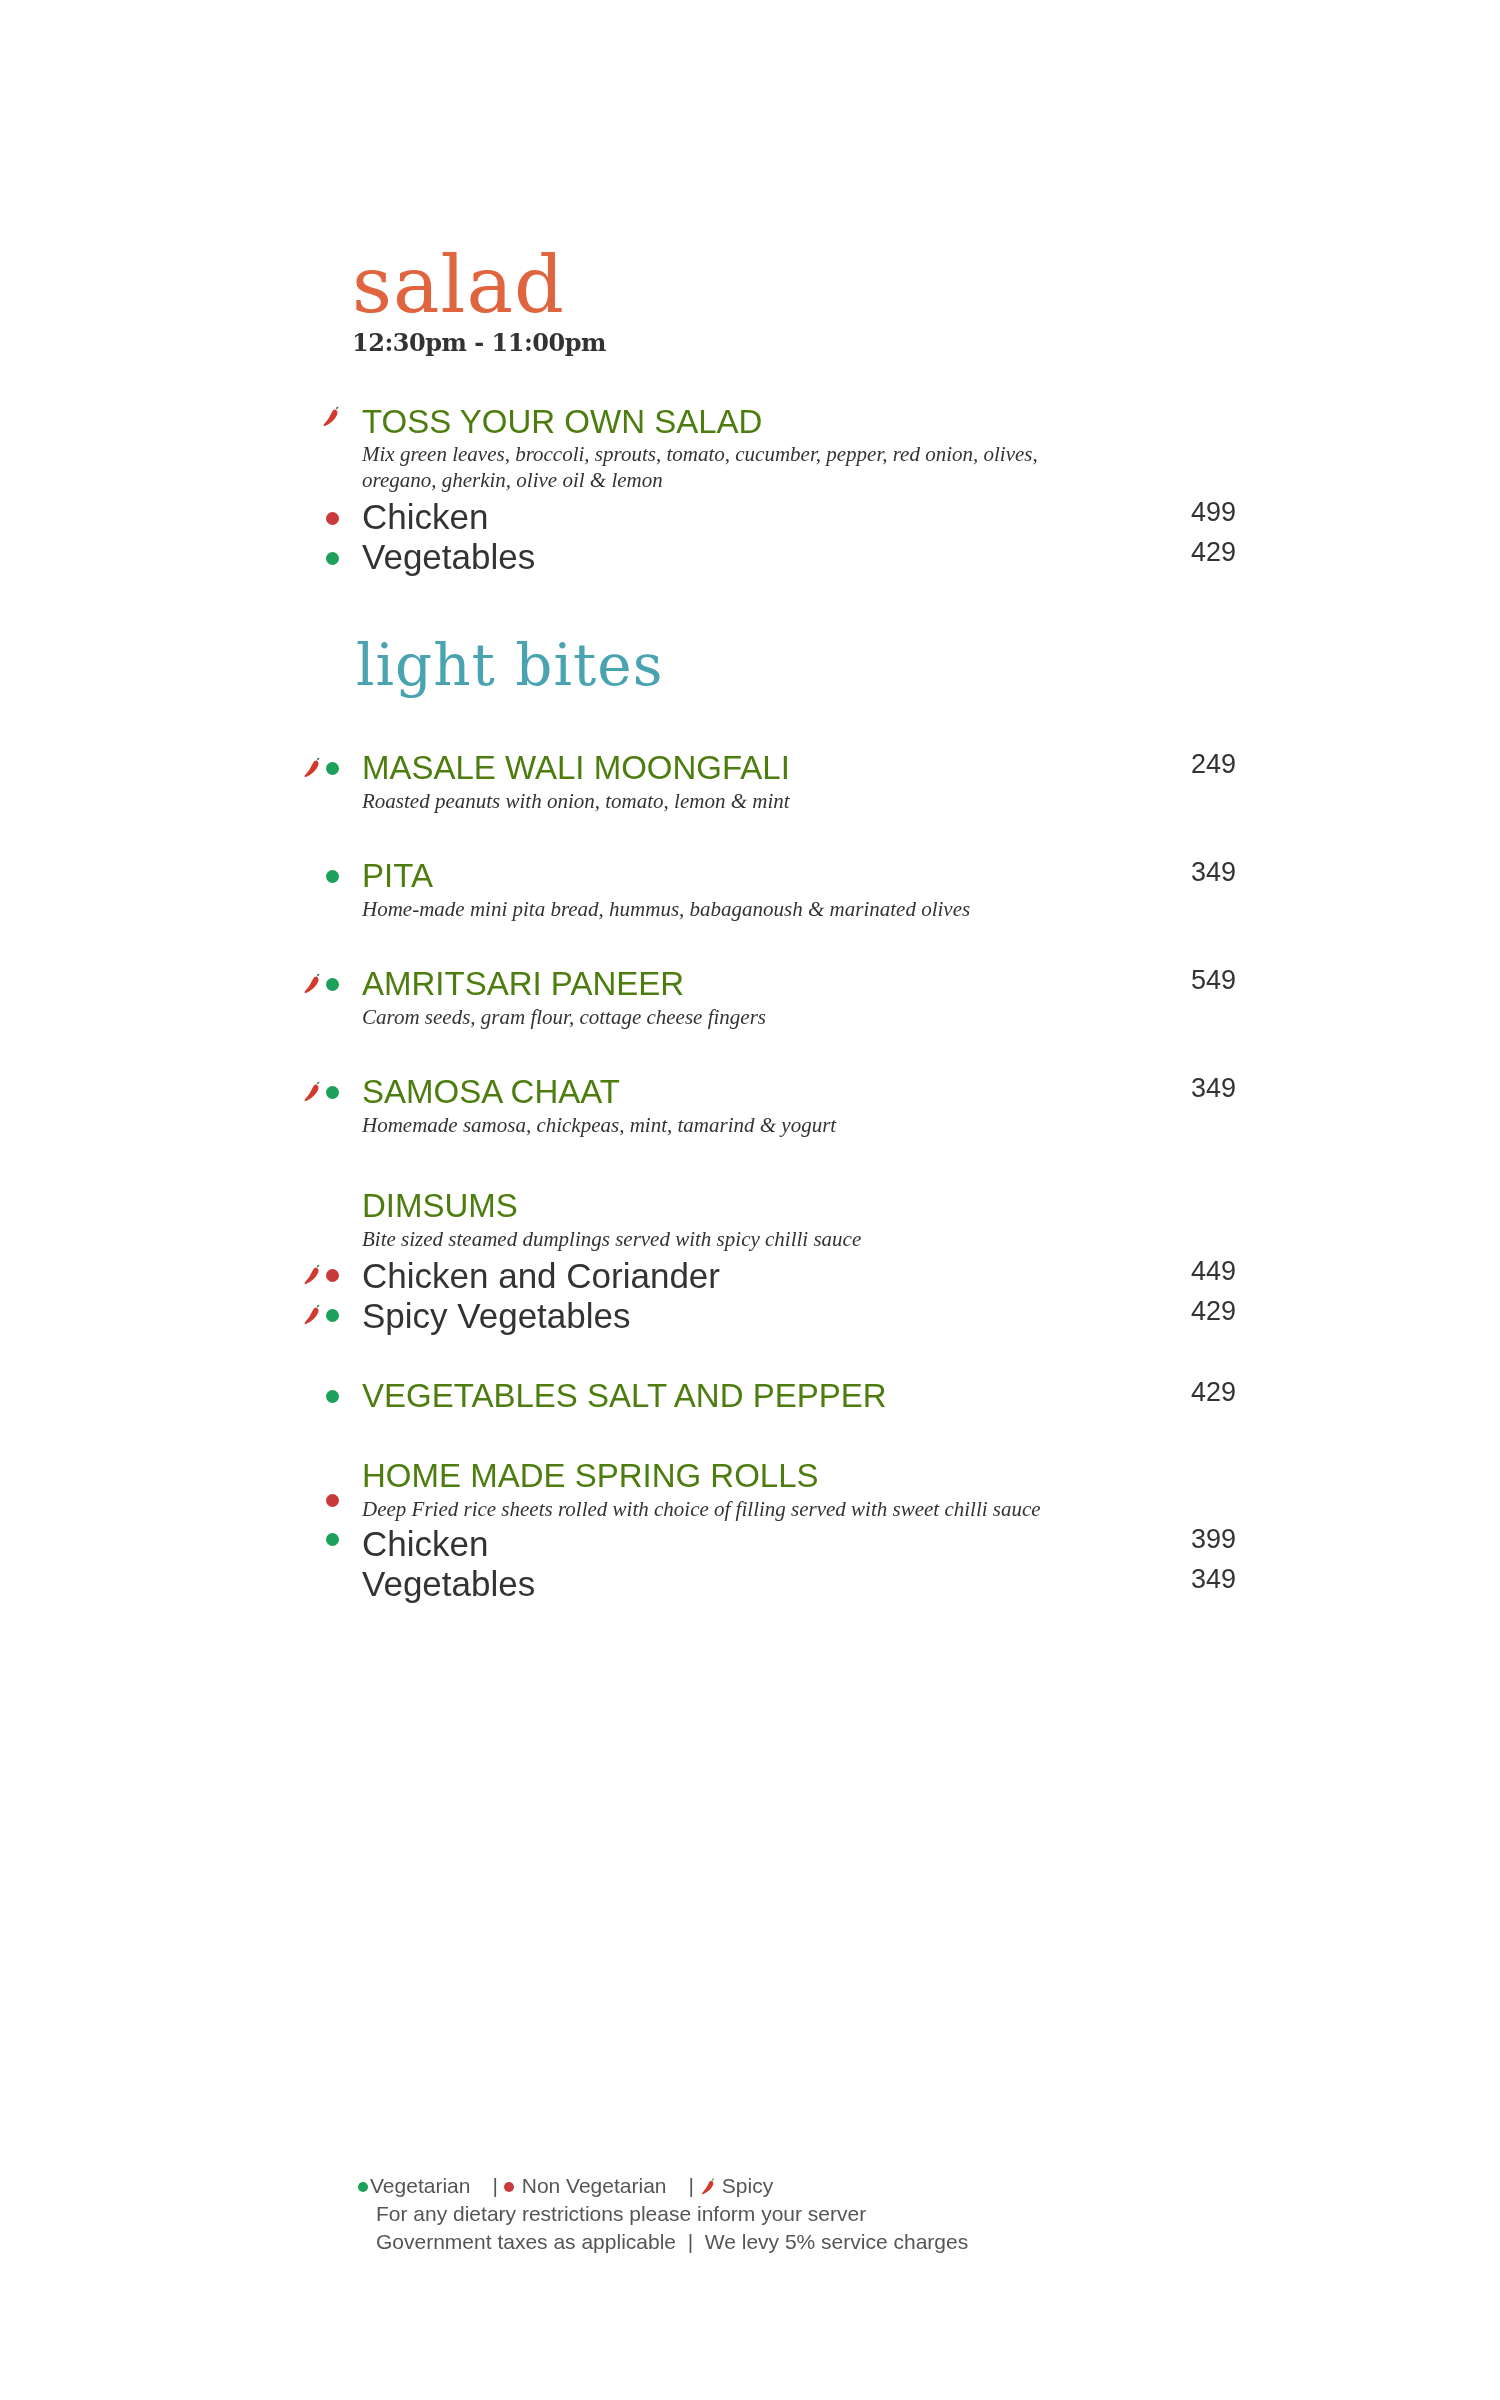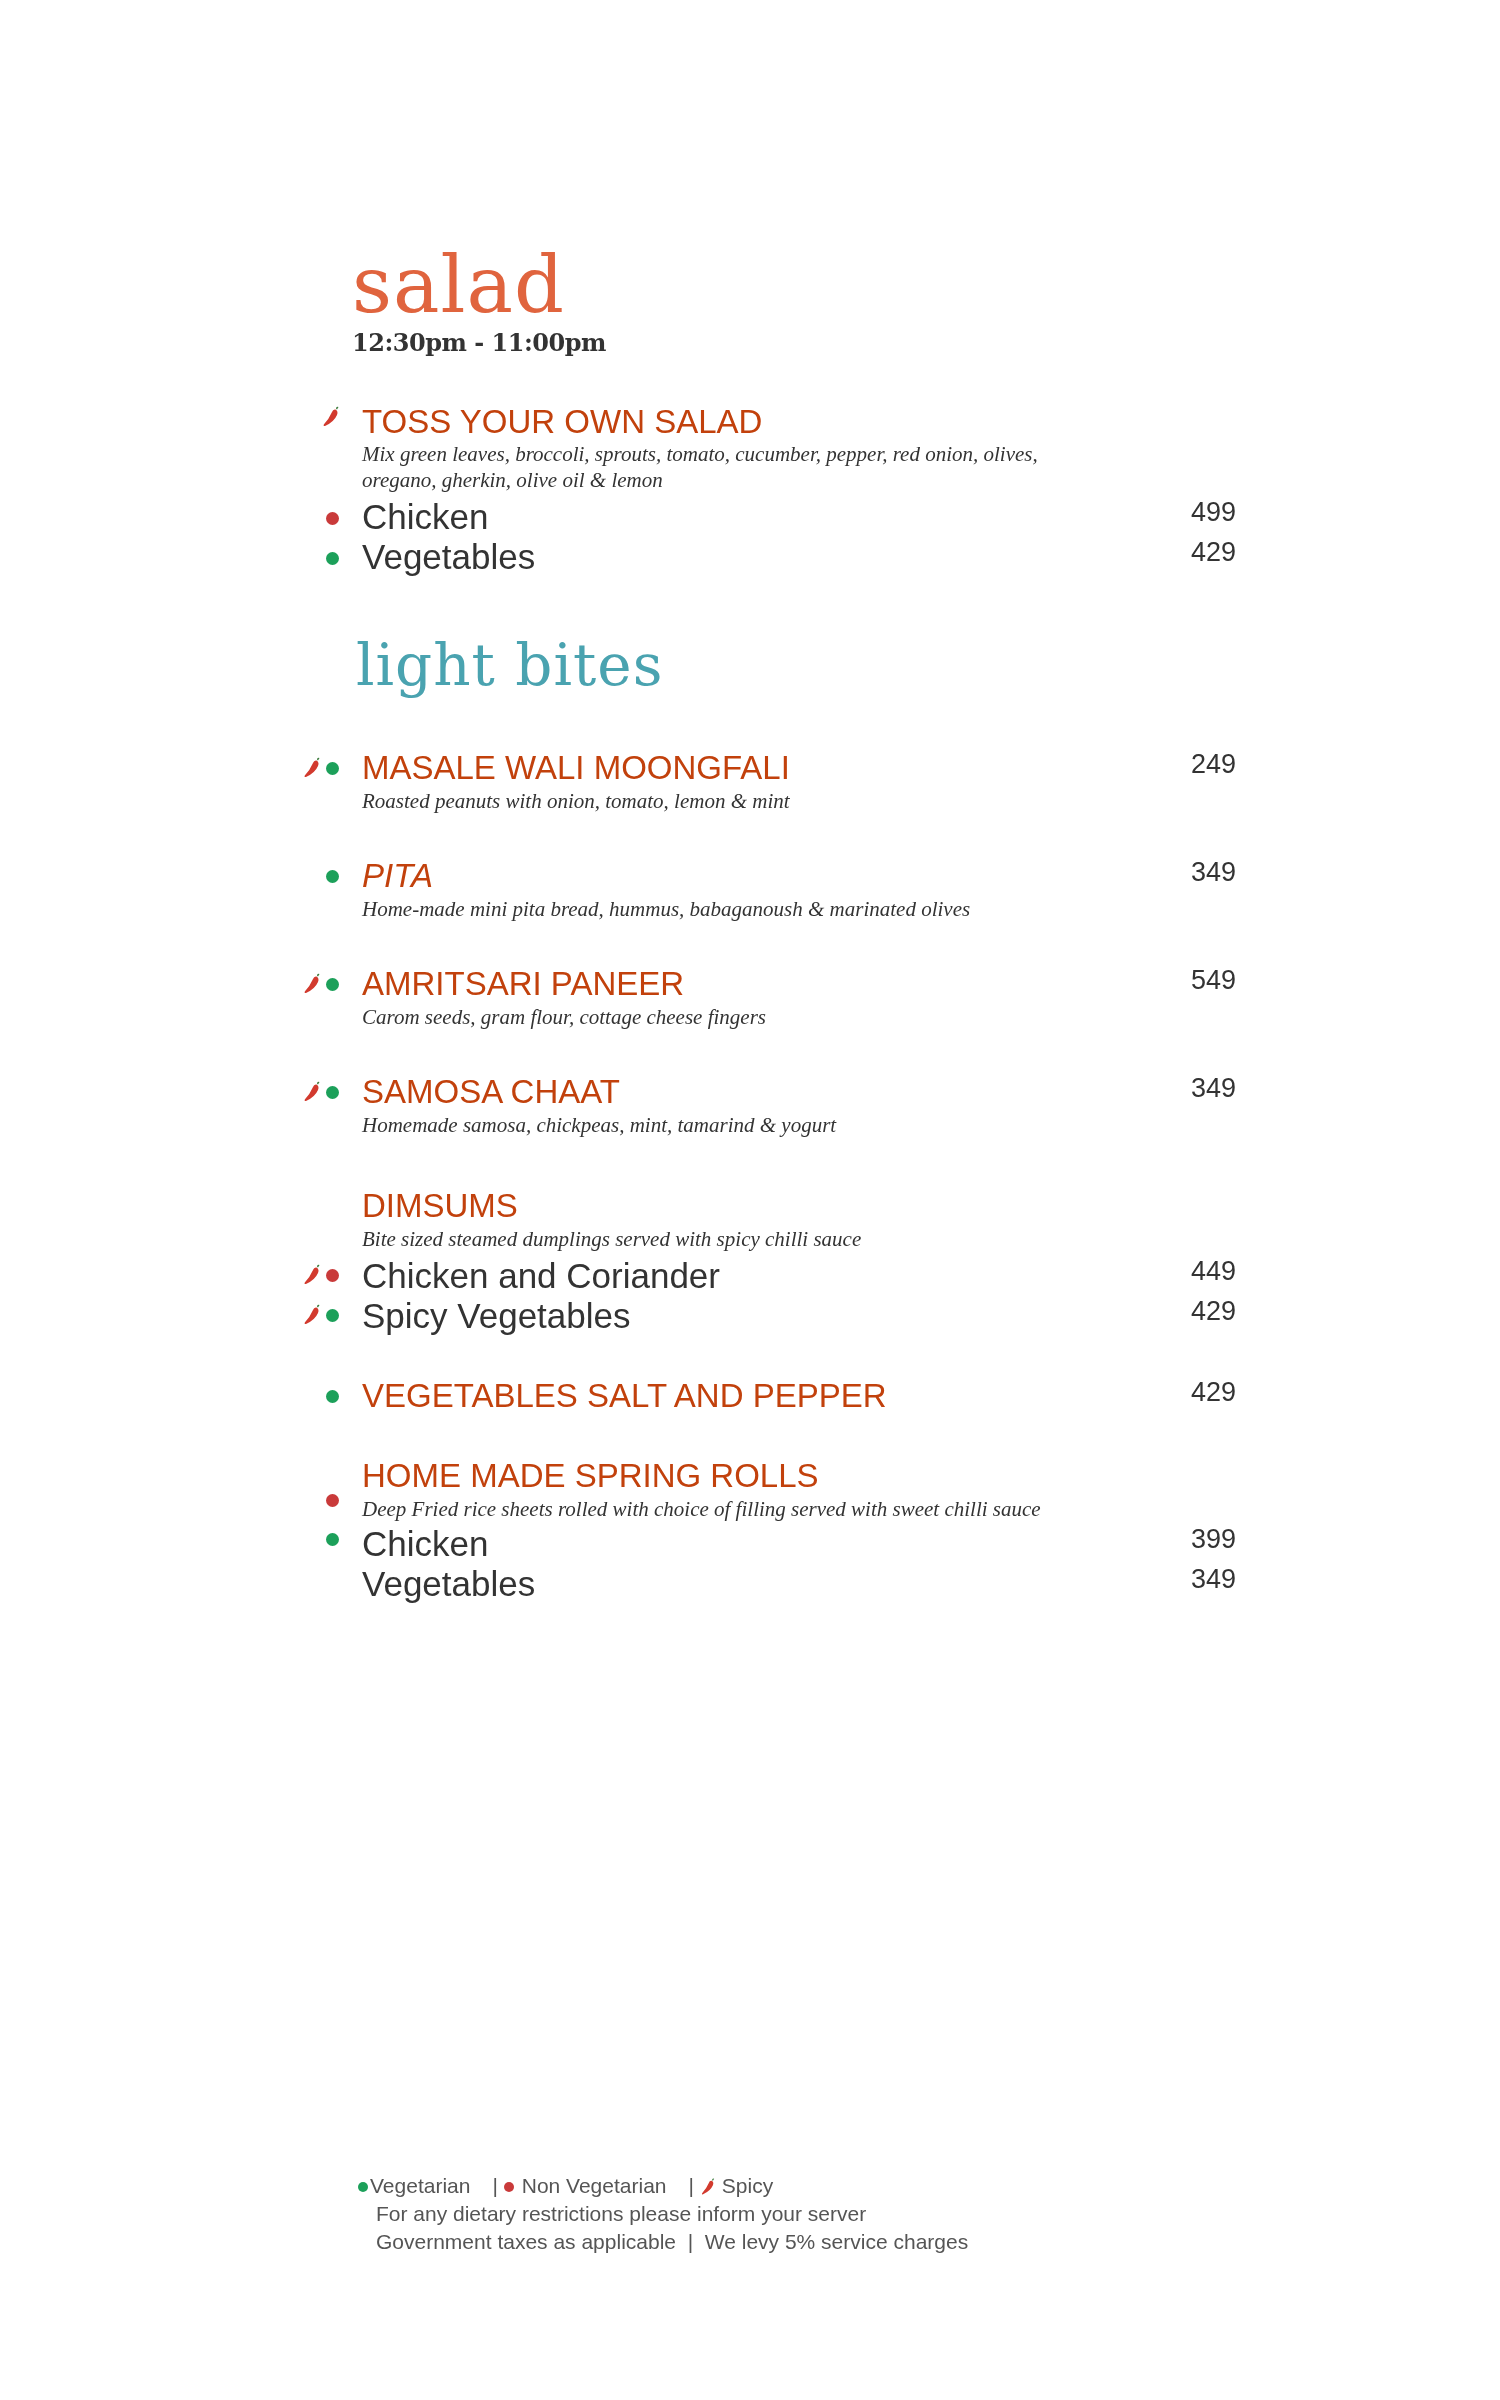--- a/index.html
+++ b/index.html
@@ -2,21 +2,21 @@
 <html><head>
 <meta charset="utf-8">
 <style>
   html, body { margin:0; padding:0; background:#ffffff; }
   body { width:1500px; height:2400px; position:relative; overflow:hidden; color:#333333; }
   .abs { position:absolute; }
   .section-title { font-family:"DejaVu Serif", serif; font-weight:normal; letter-spacing:1px; line-height:1; }
   .title-salad { left:352px; top:246px; font-size:78px; color:#e0643e; }
   .title-lb { left:356px; top:636px; font-size:58px; color:#4aa3b0; }
   .hours { left:352px; top:328px; font-family:"DejaVu Serif", serif; font-weight:bold; font-size:24px; color:#333; letter-spacing:-0.5px; }
-  .item-name { font-family:"Liberation Sans", sans-serif; font-size:33px; color:#c2410c; line-height:1; white-space:nowrap; }
+  .item-name { font-family:"Liberation Sans", sans-serif; font-size:33px; color:#4d7c0f; line-height:1; white-space:nowrap; }
   .sub-name { font-family:"Liberation Sans", sans-serif; font-size:35px; color:#333; line-height:1; white-space:nowrap; }
   .desc { font-family:"Liberation Serif", serif; font-style:italic; font-size:21px; color:#333; line-height:26px; white-space:nowrap; }
   .price { font-family:Liberation Sans, sans-serif; font-size:27px; color:#333; line-height:1; width:80px; text-align:right; left:1156px; }
   .dot { width:13px; height:13px; border-radius:50%; }
   .veg { background:#1ca05a; }
   .nonveg { background:#c93a3a; }
   .chilli { width:18px; height:22px; }
   .footer { font-family:"Liberation Sans", sans-serif; font-size:21px; color:#555; white-space:nowrap; line-height:1; }
   .footer .ldot { display:inline-block; width:10px; height:10px; border-radius:50%; vertical-align:middle; margin-right:2px; }
   .footer .sep { margin:0 6px 0 22px; }
@@ -56,21 +56,21 @@
 
 <svg class="abs chilli" style="left:303px;top:757px;">
     <use href="#chilli"></use>
   </svg>
 <div class="abs dot veg" style="left:326px;top:762px;"></div>
 <div class="abs item-name" style="left:362px;top:751px;">MASALE WALI MOONGFALI</div>
 <div class="abs price" style="top:751px;">249</div>
 <div class="abs desc" style="left:362px;top:788px;">Roasted peanuts with onion, tomato, lemon &amp; mint</div>
 
 <div class="abs dot veg" style="left:326px;top:870px;"></div>
-<div class="abs item-name" style="left:362px;top:859px;font-style:italic;">PITA</div>
+<div class="abs item-name" style="left:362px;top:859px;">PITA</div>
 <div class="abs price" style="top:859px;">349</div>
 <div class="abs desc" style="left:362px;top:896px;">Home-made mini pita bread, hummus, babaganoush &amp; marinated olives</div>
 
 <svg class="abs chilli" style="left:303px;top:973px;">
     <use href="#chilli"></use>
   </svg>
 <div class="abs dot veg" style="left:326px;top:978px;"></div>
 <div class="abs item-name" style="left:362px;top:967px;">AMRITSARI PANEER</div>
 <div class="abs price" style="top:967px;">549</div>
 <div class="abs desc" style="left:362px;top:1004px;">Carom seeds, gram flour, cottage cheese fingers</div>

